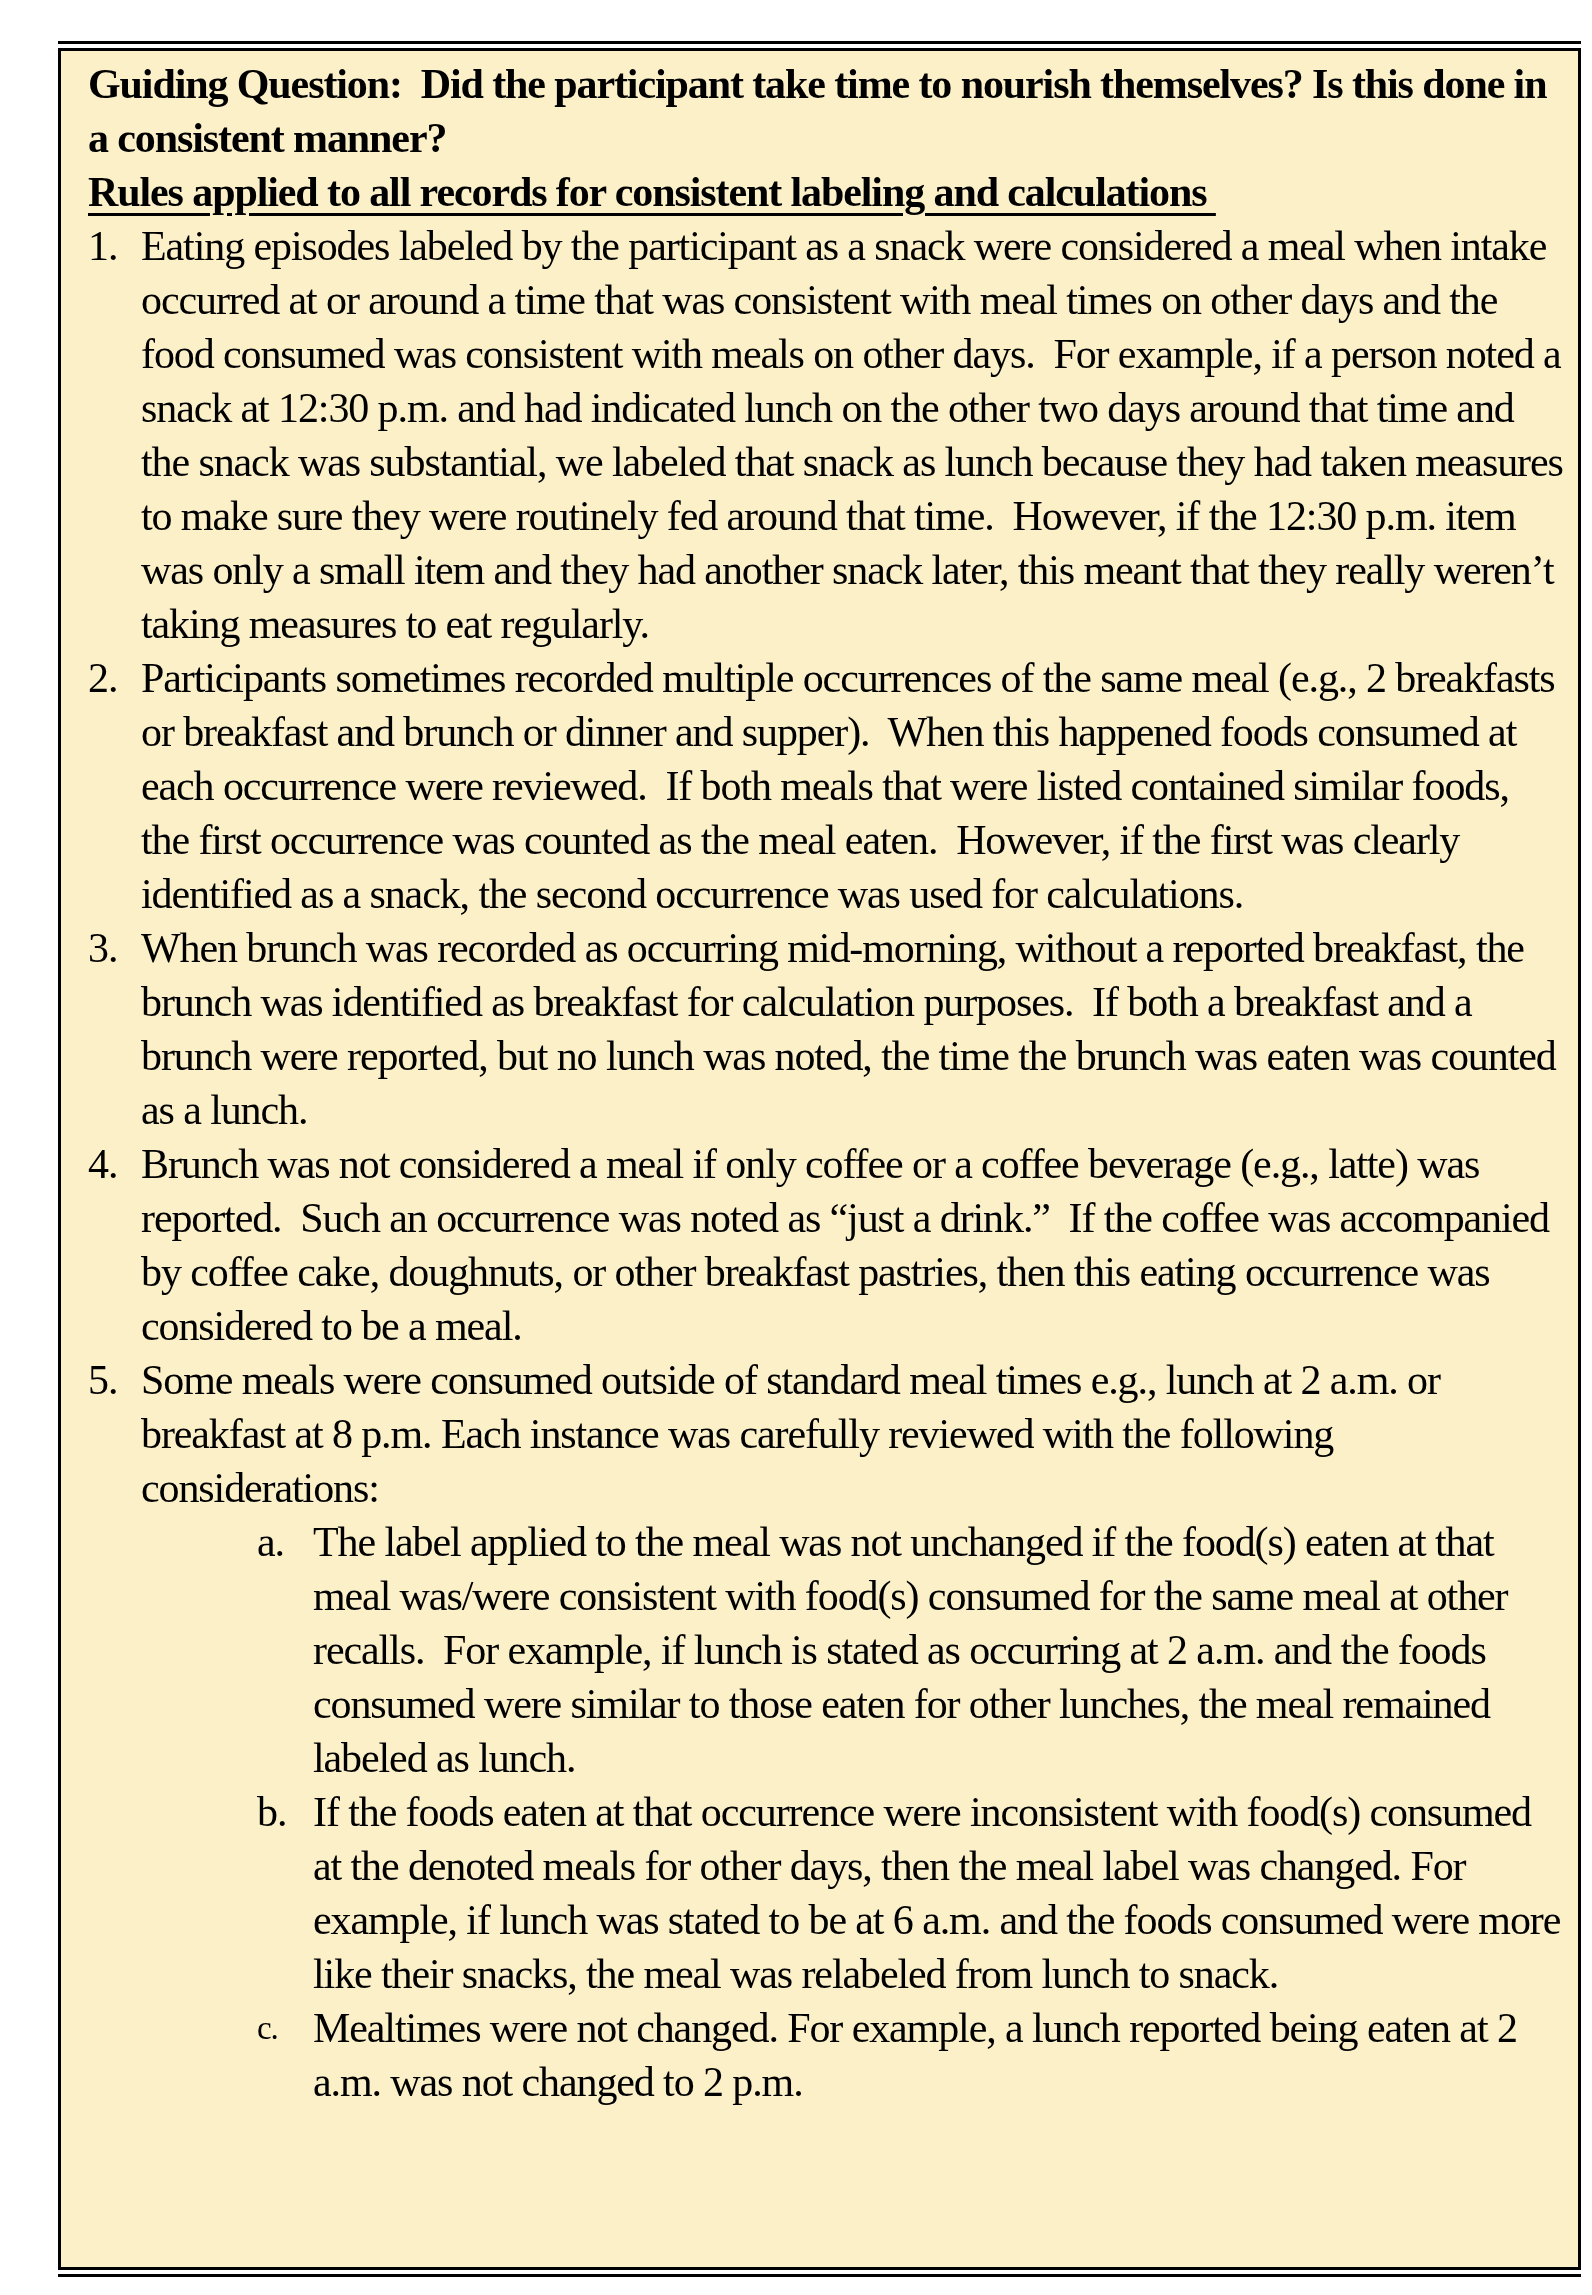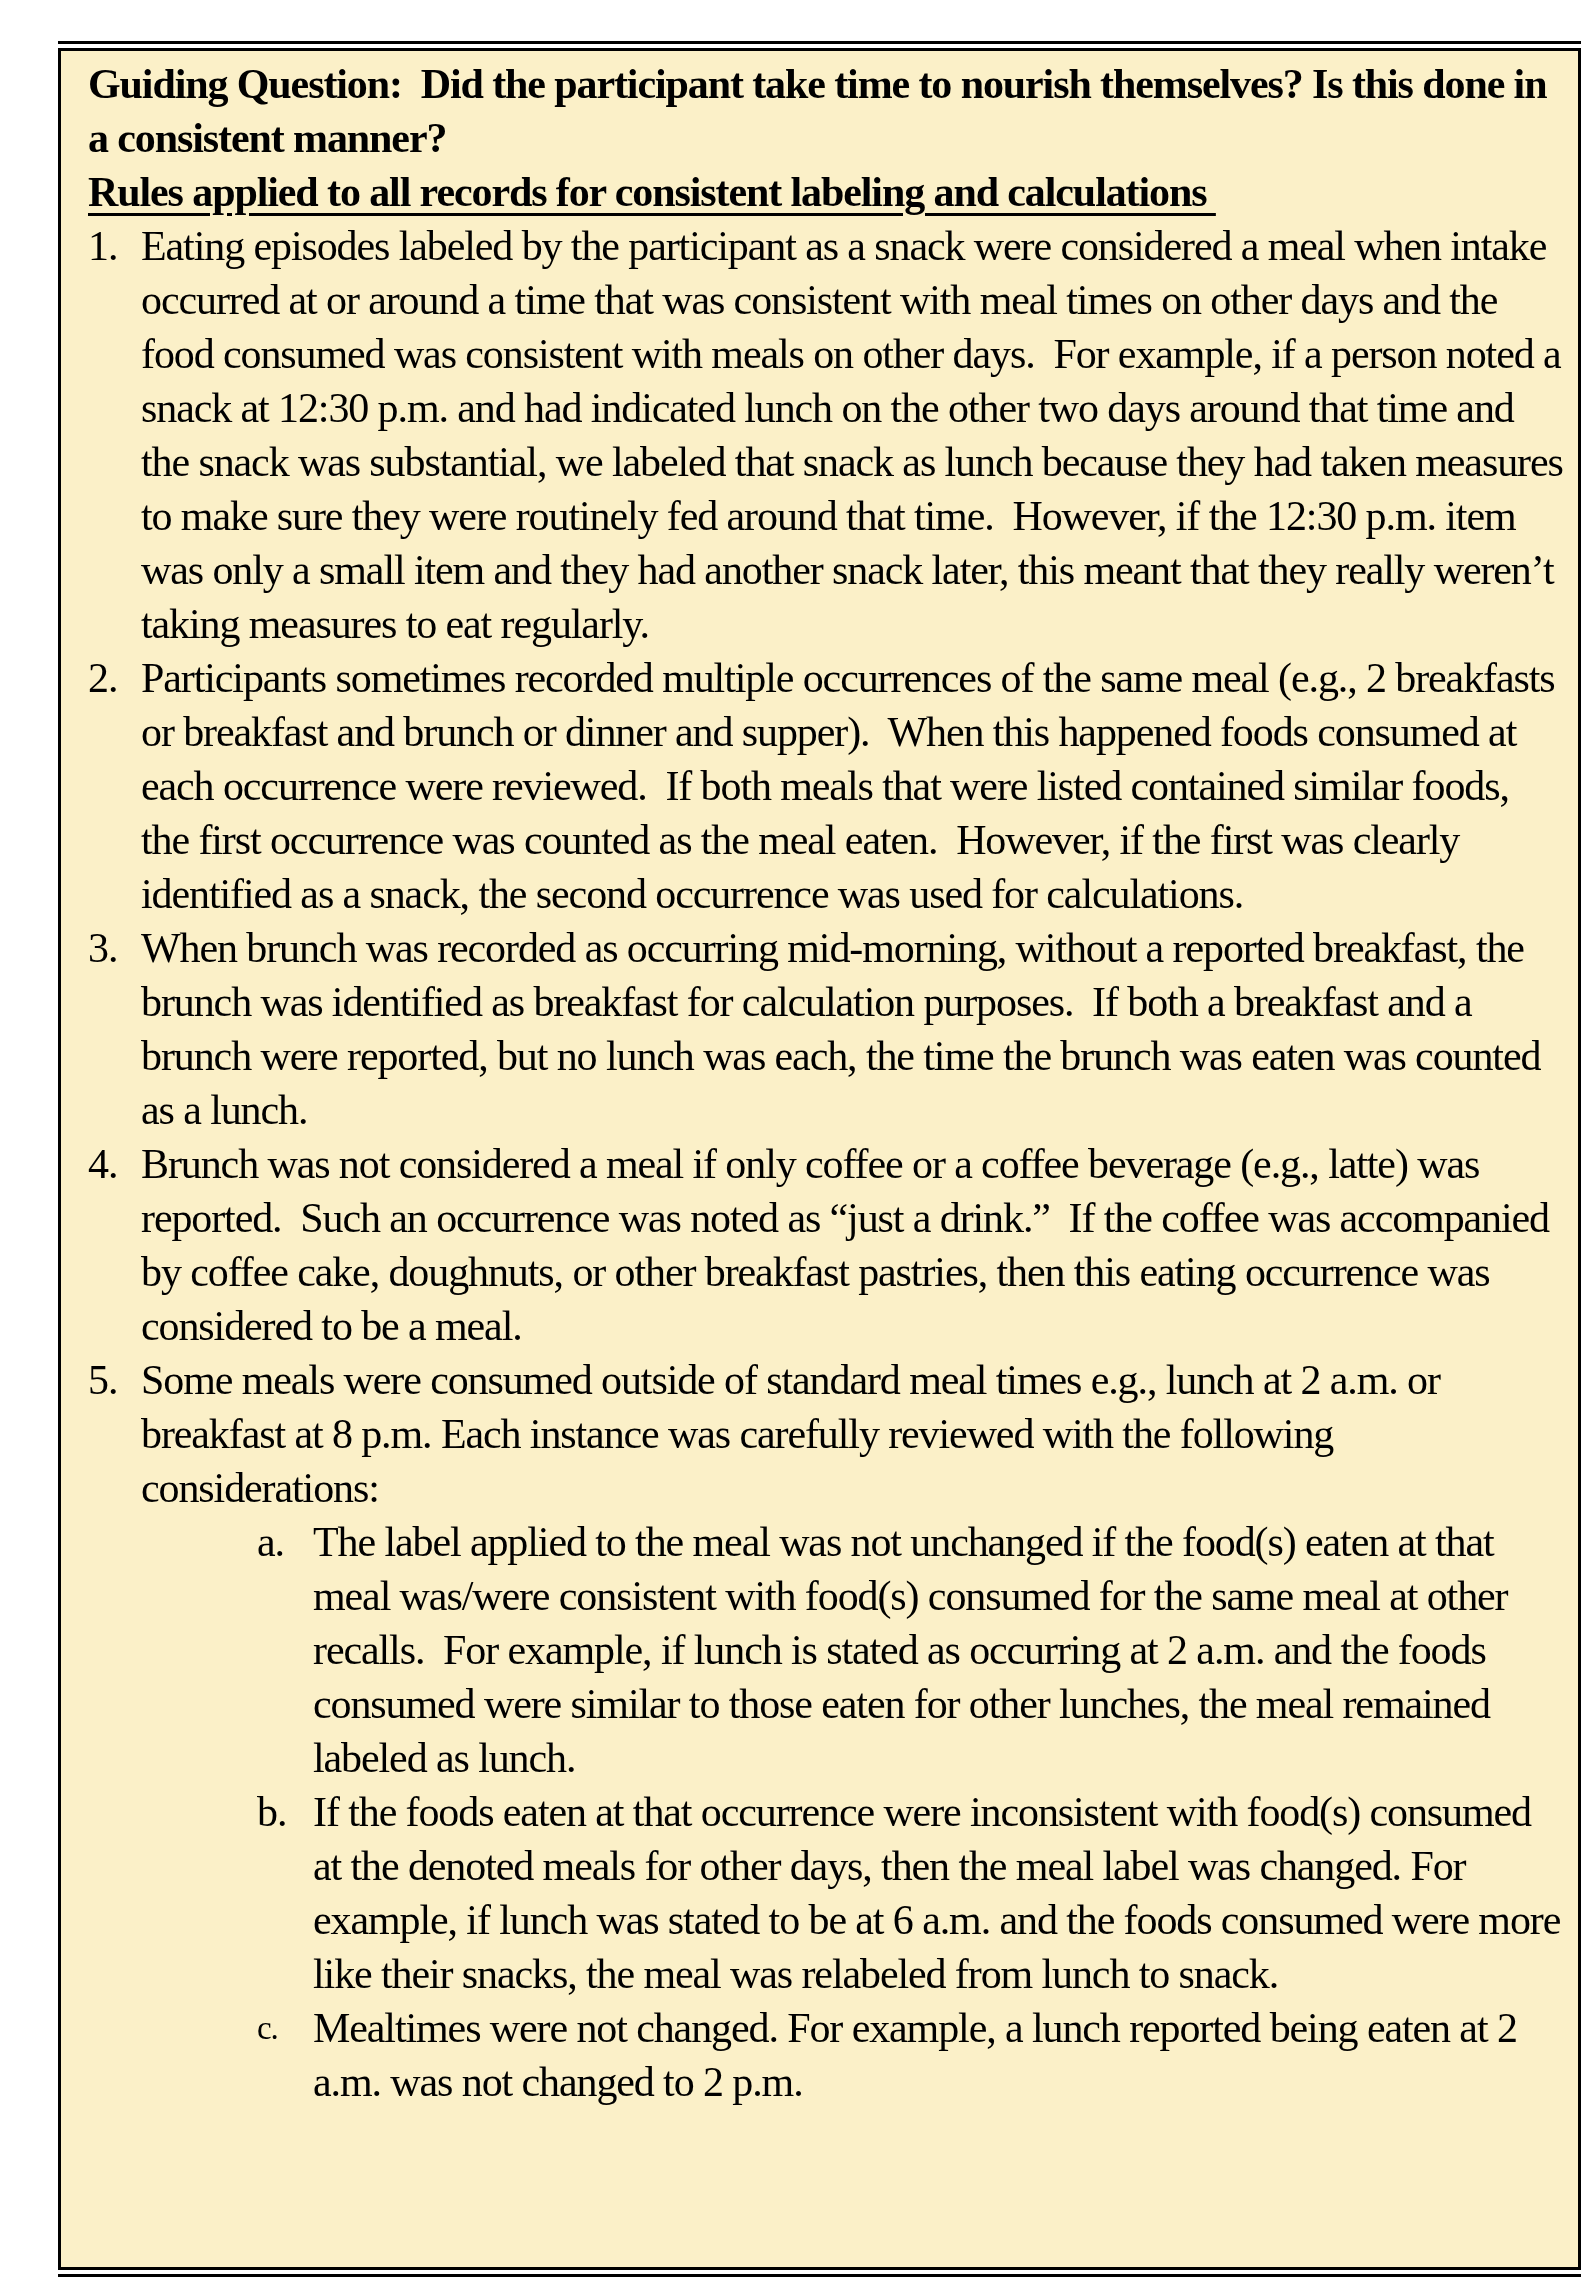--- a/index.html
+++ b/index.html
@@ -102,21 +102,21 @@
         <span class="txt">Eating episodes labeled by the participant as a snack were considered a meal when intake occurred at or around a time that was consistent with meal times on other days and the food consumed was consistent with meals on other days.  For example, if a person noted a snack at 12:30 p.m. and had indicated lunch on the other two days around that time and the snack was substantial, we labeled that snack as lunch because they had taken measures to make sure they were routinely fed around that time.  However, if the 12:30 p.m. item was only a small item and they had another snack later, this meant that they really weren’t taking measures to eat regularly.</span>
       </div>
 
       <div class="rule">
         <span class="num txt">2.</span>
         <span class="txt">Participants sometimes recorded multiple occurrences of the same meal (e.g., 2 breakfasts or breakfast and brunch or dinner and supper).  When this happened foods consumed at each occurrence were reviewed.  If both meals that were listed contained similar foods, the first occurrence was counted as the meal eaten.  However, if the first was clearly identified as a snack, the second occurrence was used for calculations.</span>
       </div>
 
       <div class="rule">
         <span class="num txt">3.</span>
-        <span class="txt">When brunch was recorded as occurring mid-morning, without a reported breakfast, the brunch was identified as breakfast for calculation purposes.  If both a breakfast and a brunch were reported, but no lunch was each, the time the brunch was eaten was counted as a lunch.</span>
+        <span class="txt">When brunch was recorded as occurring mid-morning, without a reported breakfast, the brunch was identified as breakfast for calculation purposes.  If both a breakfast and a brunch were reported, but no lunch was noted, the time the brunch was eaten was counted as a lunch.</span>
       </div>
 
       <div class="rule">
         <span class="num txt">4.</span>
         <span class="txt">Brunch was not considered a meal if only coffee or a coffee beverage (e.g., latte) was reported.  Such an occurrence was noted as “just a drink.”  If the coffee was accompanied by coffee cake, doughnuts, or other breakfast pastries, then this eating occurrence was considered to be a meal.</span>
       </div>
 
       <div class="rule">
         <span class="num txt">5.</span>
         <span class="txt">Some meals were consumed outside of standard meal times e.g., lunch at 2 a.m. or  breakfast at 8 p.m. Each instance was carefully reviewed with the following considerations:</span>

